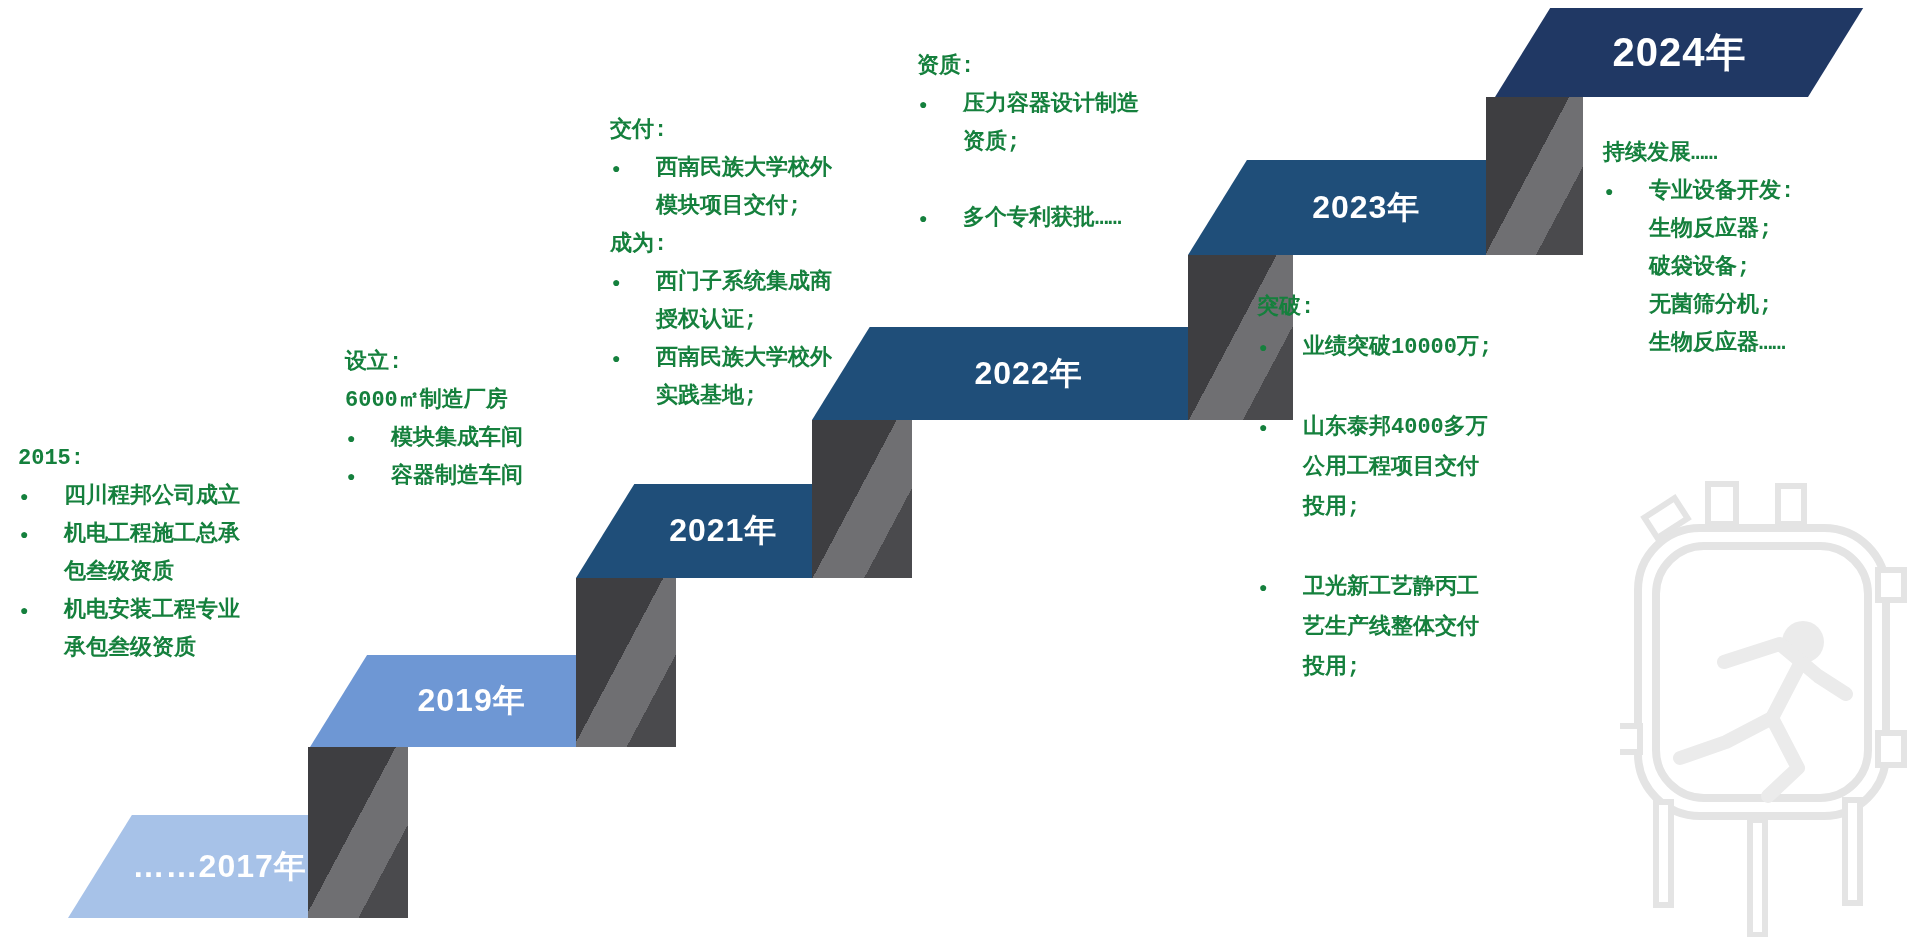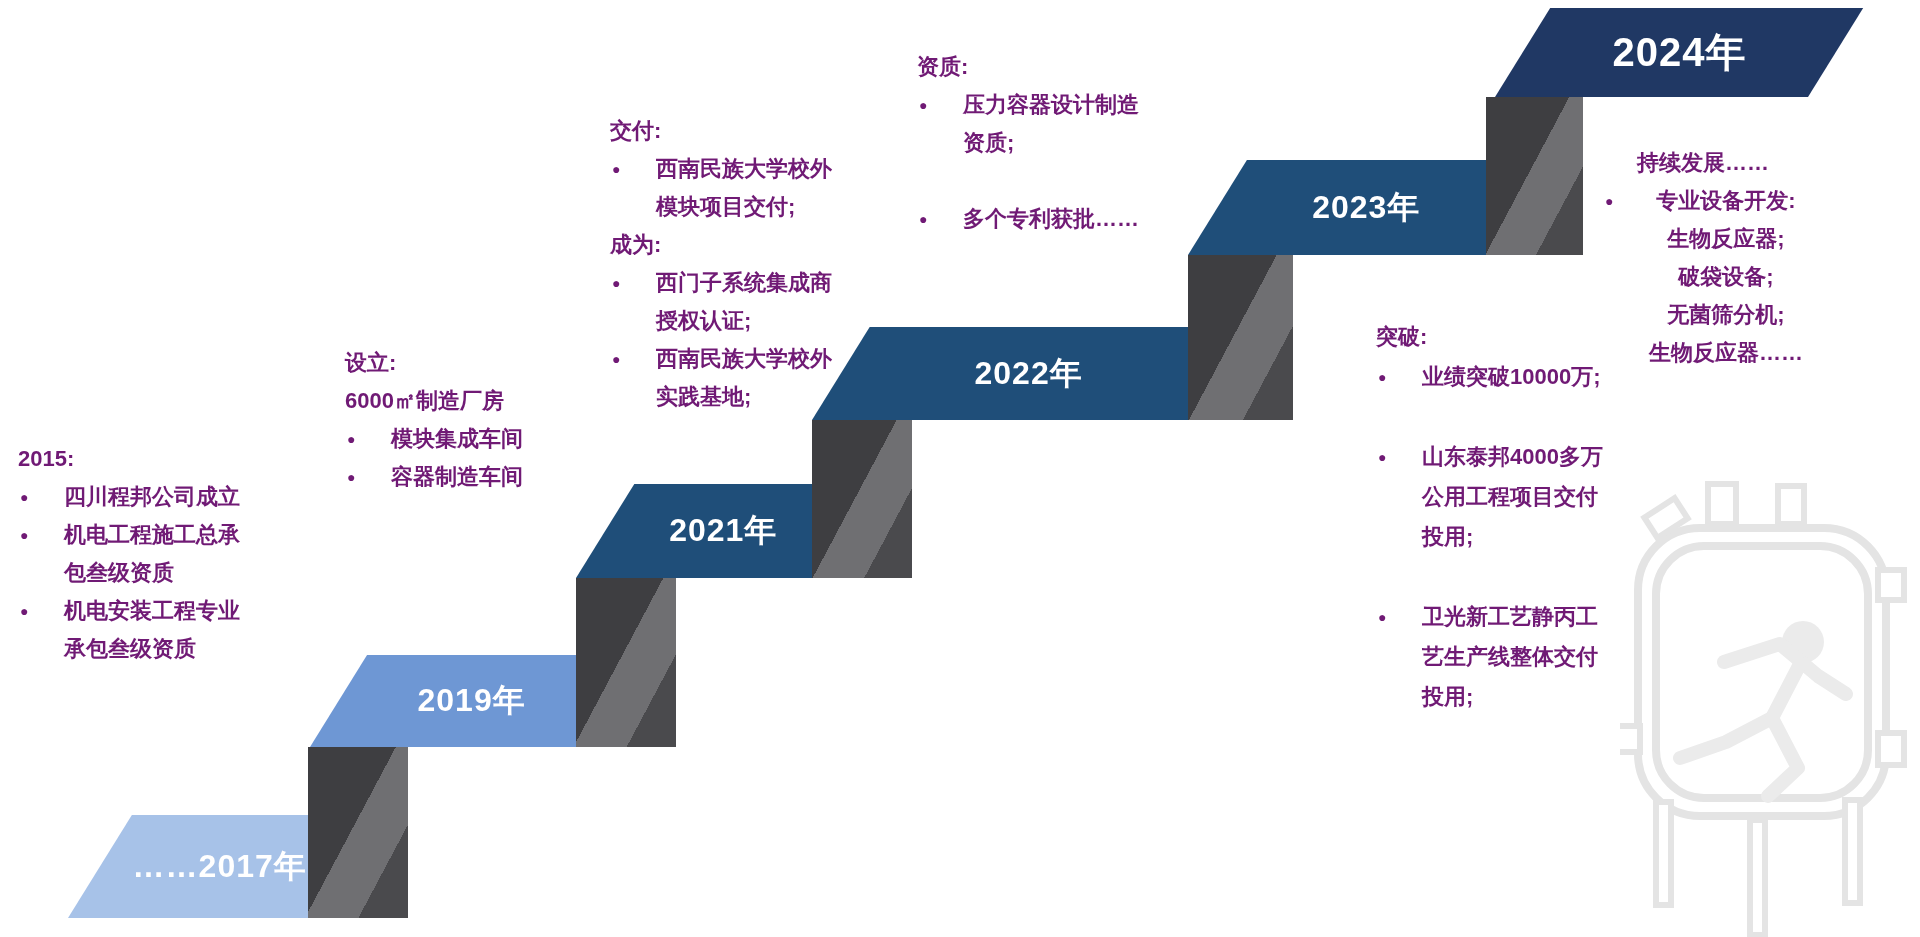--- a/index.html
+++ b/index.html
@@ -30,34 +30,34 @@
   
   .riser{position:absolute;z-index:2;}
   .riser-1{left:308px;top:747px;width:100px;height:171px;}
   .riser-2{left:576px;top:578px;width:100px;height:169px;}
   .riser-3{left:812px;top:420px;width:100px;height:158px;}
   .riser-4{left:1188px;top:255px;width:105px;height:165px;}
   .riser-5{left:1486px;top:97px;width:97px;height:158px;}
   
   .note{
     position:absolute;z-index:3;
-    font-size:22px;font-weight:700;line-height:38px;color:#701a75;
+    font-size:22px;font-weight:700;line-height:38px;color:#15803d;font-family:Liberation Mono, monospace;
   }
   .note .line{position:relative;white-space:nowrap;padding-left:46px;}
   .note .line.header{padding-left:0;}
   .note .line.gap{margin-top:38px;}
   .note .dot{position:absolute;left:2px;top:0;font-size:14px;line-height:38px;}
   .note-1{left:18px;top:400px;margin-top:40px;}
   .note-2{left:345px;top:344px;}
   .note-3{left:610px;top:112px;}
   .note-4{left:917px;top:48px;}
-  .note-5{left:1376px;top:288px;line-height:40px;margin-top:29px;}
+  .note-5{left:1257px;top:288px;line-height:40px;}
   .note-5 .line.gap{margin-top:40px;}
   .note-5 .dot{line-height:40px;}
-  .note-6{left:1603px;top:144px;text-align:center;}
+  .note-6{left:1603px;top:135px;}
   
   .watermark{position:absolute;left:1620px;top:470px;z-index:0;}
 </style>
 </head>
 <body>
 
 <div class="canvas">
 
   <div class="tread tread-1" style="background: rgb(167, 194, 232);">
     <span class="year">……2017年</span>

